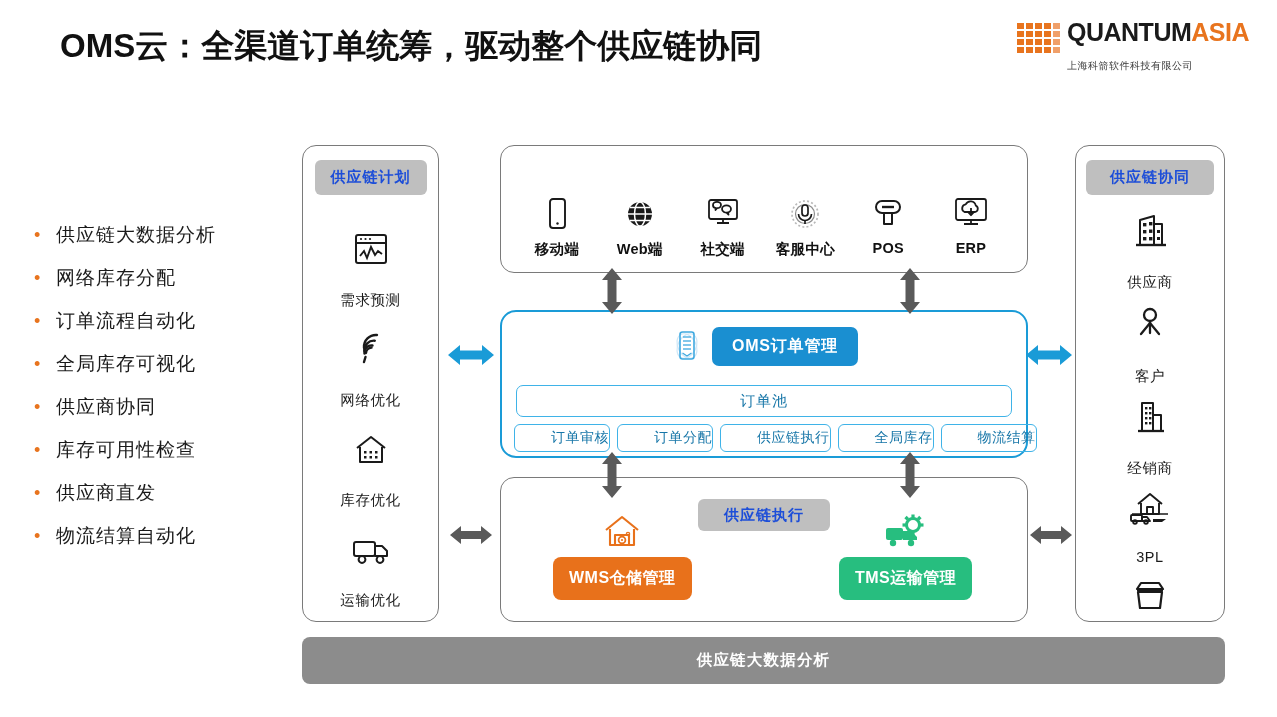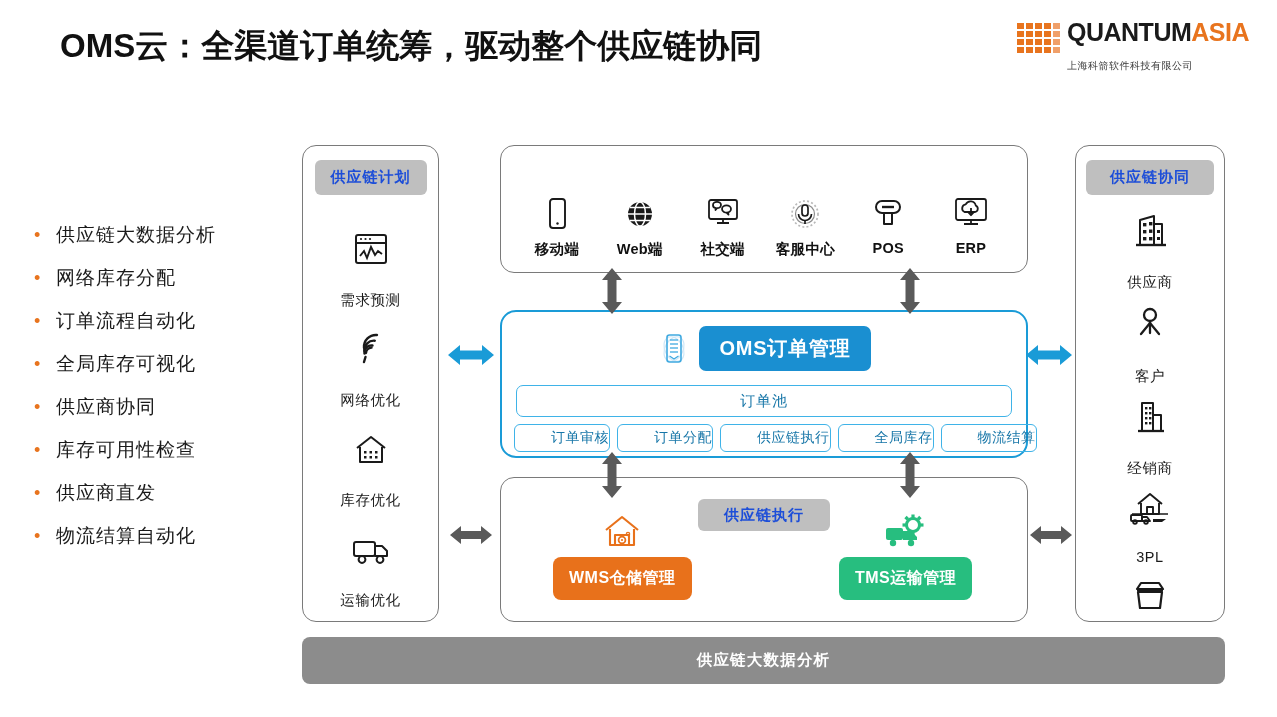--- a/index.html
+++ b/index.html
@@ -98,21 +98,21 @@
   }
 
   
   #box-oms { left: 500px; top: 310px; width: 528px; height: 148px; }
   .oms-head {
     position: absolute; top: 14px; left: 0; width: 100%;
     display: flex; align-items: center; justify-content: center; gap: 8px;
   }
   .oms-badge {
     background: #1a8fd1; color: #fff; border-radius: 7px;
-    padding: 9px 20px; font-size: 20px; font-weight: bold; letter-spacing: .8px;
+    padding: 9px 20px; font-size: 16px; font-weight: bold; letter-spacing: .8px;
   }
   .pool-bar {
     position: absolute; left: 14px; right: 14px; top: 73px; height: 32px;
     border: 1.4px solid #3fb3e8; border-radius: 7px;
     display: flex; align-items: center; justify-content: center;
     font-size: 15px; color: #1776a8; letter-spacing: 1px;
   }
   .sub-row {
     position: absolute; left: 12px; right: 12px; top: 112px;
     display: flex; justify-content: space-between; gap: 7px;

